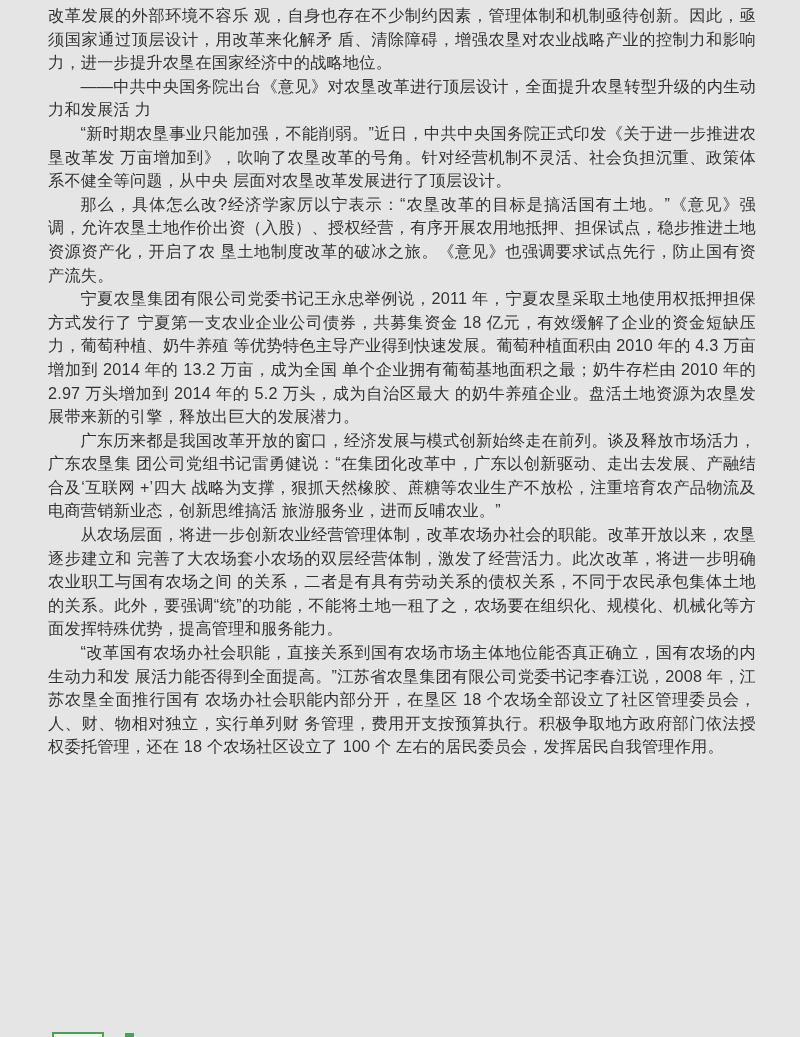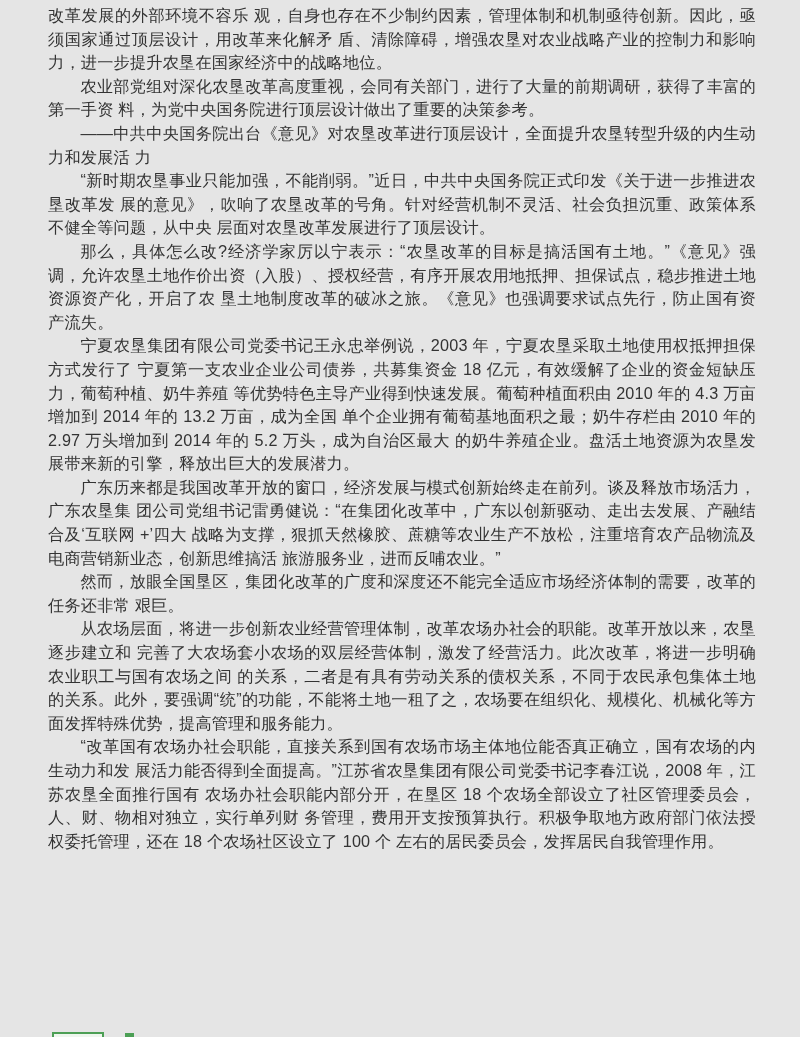--- a/index.html
+++ b/index.html
@@ -49,26 +49,24 @@
     height: 10px;
     background: #4c9f55;
   }
 </style>
 </head>
 <body>
 
 <div id="screen">
   <div class="article">
     <p class="no-indent">改革发展的外部环境不容乐 观，自身也存在不少制约因素，管理体制和机制亟待创新。因此，亟须国家通过顶层设计，用改革来化解矛 盾、清除障碍，增强农垦对农业战略产业的控制力和影响力，进一步提升农垦在国家经济中的战略地位。</p>
-    <p>农业部党组对深化农垦改革高度重视，会同有关部门，进行了大量的前期调研，获得了丰富的第一手资 料，为党中央国务院进行顶层设计做出了重要的决策参考。</p>
     <p>——中共中央国务院出台《意见》对农垦改革进行顶层设计，全面提升农垦转型升级的内生动力和发展活 力</p>
-    <p>“新时期农垦事业只能加强，不能削弱。”近日，中共中央国务院正式印发《关于进一步推进农垦改革发 展的意见》，吹响了农垦改革的号角。针对经营机制不灵活、社会负担沉重、政策体系不健全等问题，从中央 层面对农垦改革发展进行了顶层设计。</p>
+    <p>“新时期农垦事业只能加强，不能削弱。”近日，中共中央国务院正式印发《关于进一步推进农垦改革发 万亩增加到》，吹响了农垦改革的号角。针对经营机制不灵活、社会负担沉重、政策体系不健全等问题，从中央 层面对农垦改革发展进行了顶层设计。</p>
     <p>那么，具体怎么改?经济学家厉以宁表示：“农垦改革的目标是搞活国有土地。”《意见》强调，允许农垦土地作价出资（入股）、授权经营，有序开展农用地抵押、担保试点，稳步推进土地资源资产化，开启了农 垦土地制度改革的破冰之旅。《意见》也强调要求试点先行，防止国有资产流失。</p>
-    <p>宁夏农垦集团有限公司党委书记王永忠举例说，2003 年，宁夏农垦采取土地使用权抵押担保方式发行了 宁夏第一支农业企业公司债券，共募集资金 18 亿元，有效缓解了企业的资金短缺压力，葡萄种植、奶牛养殖 等优势特色主导产业得到快速发展。葡萄种植面积由 2010 年的 4.3 万亩增加到 2014 年的 13.2 万亩，成为全国 单个企业拥有葡萄基地面积之最；奶牛存栏由 2010 年的 2.97 万头增加到 2014 年的 5.2 万头，成为自治区最大 的奶牛养殖企业。盘活土地资源为农垦发展带来新的引擎，释放出巨大的发展潜力。</p>
+    <p>宁夏农垦集团有限公司党委书记王永忠举例说，2011 年，宁夏农垦采取土地使用权抵押担保方式发行了 宁夏第一支农业企业公司债券，共募集资金 18 亿元，有效缓解了企业的资金短缺压力，葡萄种植、奶牛养殖 等优势特色主导产业得到快速发展。葡萄种植面积由 2010 年的 4.3 万亩增加到 2014 年的 13.2 万亩，成为全国 单个企业拥有葡萄基地面积之最；奶牛存栏由 2010 年的 2.97 万头增加到 2014 年的 5.2 万头，成为自治区最大 的奶牛养殖企业。盘活土地资源为农垦发展带来新的引擎，释放出巨大的发展潜力。</p>
     <p>广东历来都是我国改革开放的窗口，经济发展与模式创新始终走在前列。谈及释放市场活力，广东农垦集 团公司党组书记雷勇健说：“在集团化改革中，广东以创新驱动、走出去发展、产融结合及‘互联网 +’四大 战略为支撑，狠抓天然橡胶、蔗糖等农业生产不放松，注重培育农产品物流及电商营销新业态，创新思维搞活 旅游服务业，进而反哺农业。”</p>
-    <p>然而，放眼全国垦区，集团化改革的广度和深度还不能完全适应市场经济体制的需要，改革的任务还非常 艰巨。</p>
     <p>从农场层面，将进一步创新农业经营管理体制，改革农场办社会的职能。改革开放以来，农垦逐步建立和 完善了大农场套小农场的双层经营体制，激发了经营活力。此次改革，将进一步明确农业职工与国有农场之间 的关系，二者是有具有劳动关系的债权关系，不同于农民承包集体土地的关系。此外，要强调“统”的功能，不能将土地一租了之，农场要在组织化、规模化、机械化等方面发挥特殊优势，提高管理和服务能力。</p>
     <p>“改革国有农场办社会职能，直接关系到国有农场市场主体地位能否真正确立，国有农场的内生动力和发 展活力能否得到全面提高。”江苏省农垦集团有限公司党委书记李春江说，2008 年，江苏农垦全面推行国有 农场办社会职能内部分开，在垦区 18 个农场全部设立了社区管理委员会，人、财、物相对独立，实行单列财 务管理，费用开支按预算执行。积极争取地方政府部门依法授权委托管理，还在 18 个农场社区设立了 100 个 左右的居民委员会，发挥居民自我管理作用。</p>
   </div>
 
   <div class="green-outline-box"></div>
   <div class="green-solid-box"></div>
 </div>
 
 </body></html>

